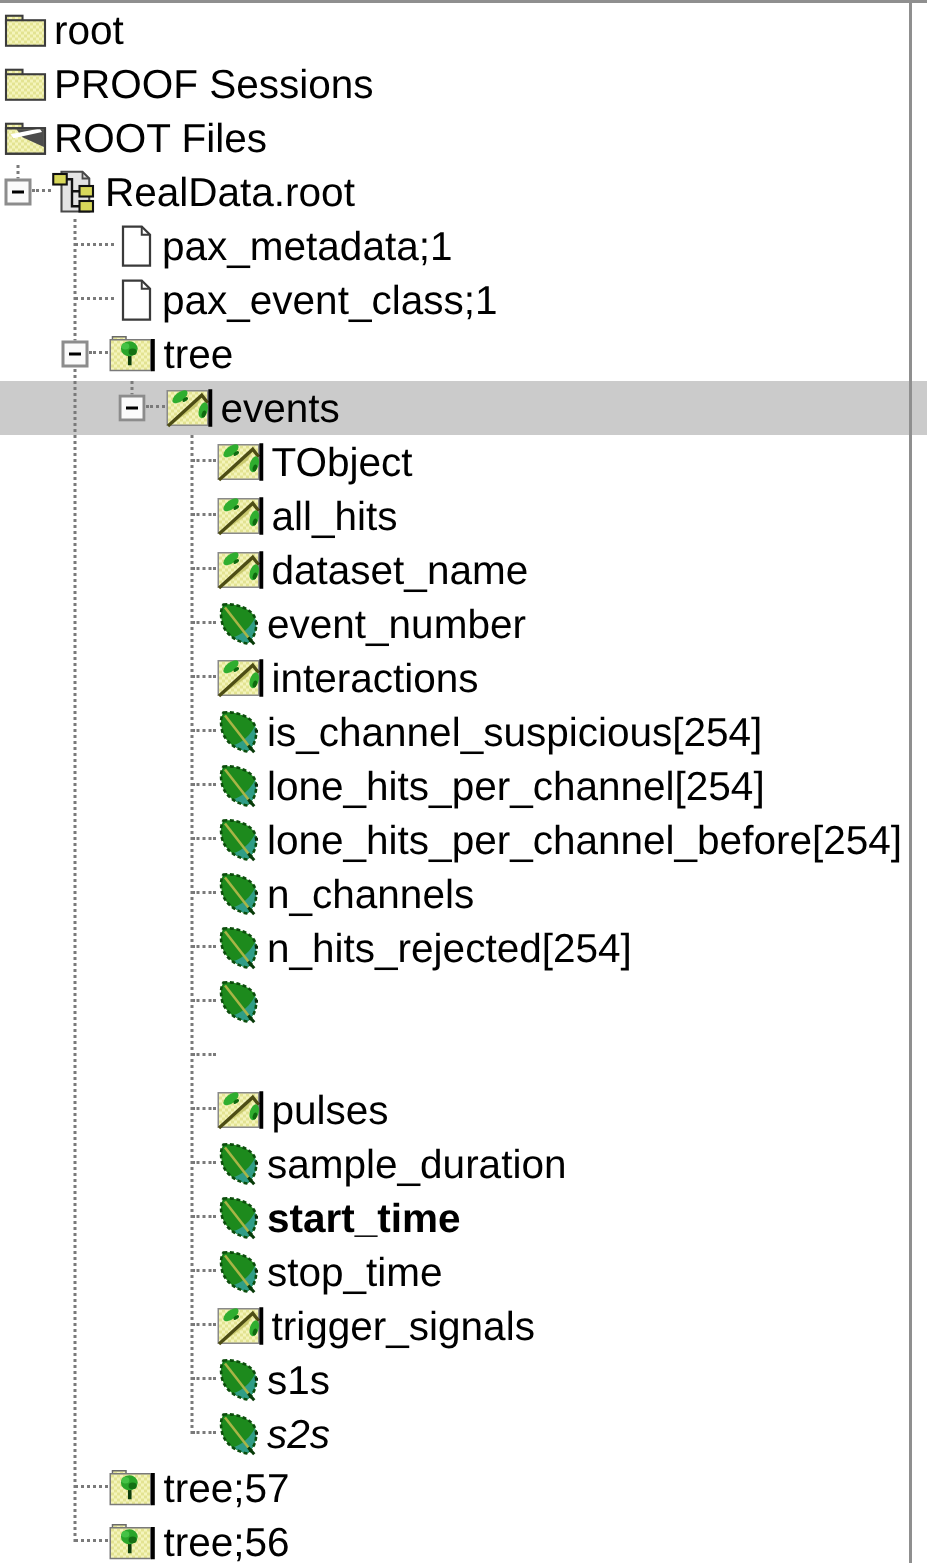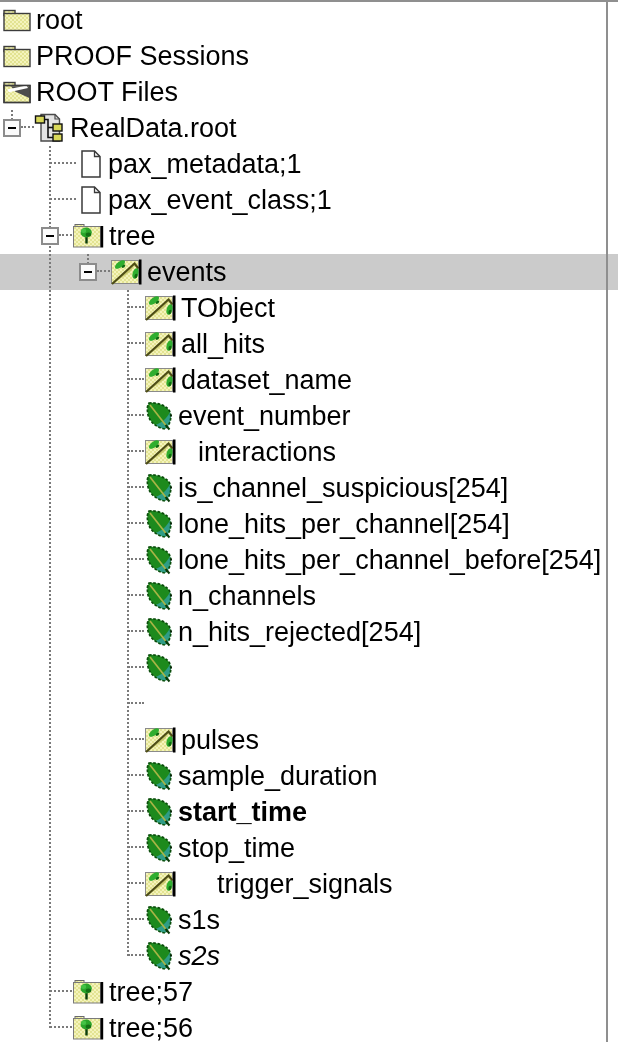--- a/index.html
+++ b/index.html
@@ -228,21 +228,21 @@
           <rect x="1.5" y="3.5" width="27" height="23" fill="url(#chk)" stroke="#8a8a8a" stroke-width="1"></rect>
           <path d="M3,27 L25,7 L21,14 Z" fill="#caca70"></path>
           <path d="M2,27 L24.5,6.5 L28.5,11.5" fill="none" stroke="#4d4d15" stroke-width="2.2"></path>
           <ellipse cx="10" cy="7.5" rx="6" ry="2.9" fill="#2fae2f" transform="rotate(-38 10 7.5)"></ellipse>
           <ellipse cx="13.5" cy="9.3" rx="2.1" ry="1.2" fill="#0f6a0f" transform="rotate(-38 13.5 9.3)"></ellipse>
           <ellipse cx="25.5" cy="16.5" rx="2.9" ry="5.4" fill="#2fae2f" transform="rotate(16 25.5 16.5)"></ellipse>
           <ellipse cx="25.9" cy="19" rx="1.4" ry="2.4" fill="#0f6a0f" transform="rotate(16 25.9 19)"></ellipse>
           <rect x="28.9" y="2.5" width="2.6" height="25" fill="#000000"></rect>
         </svg>
       </span>
-      <span class="lbl" style="left: 198px;">interactions</span>
+      <span class="lbl" style="left: 181px;">interactions</span>
     </div>
     <div class="hline" style="left: 128px; top: 484px; width: 16px;"></div>
     <div class="row" style="top: 468px;">
       <span class="icon" style="left: 144px; width: 30px;">
         <svg width="30" height="30" viewBox="0 0 30 30">
           <path d="M5,2 C13,1 24,5 26,11 C28,17 26,24 21,28 C14,27 6,22 4,14 C3,9 3,5 5,2 Z" fill="#1d8a1d"></path>
           <path d="M26,11 C28,17 26,24 21,28 C18,27.5 14.5,26 11.5,23.8 C18,21.8 23,17 26,11 Z" fill="#2f9d86"></path>
           <path d="M5,2 C13,1 24,5 26,11 C28,17 26,24 21,28 C14,27 6,22 4,14 C3,9 3,5 5,2 Z" fill="none" stroke="#0c4d0c" stroke-width="1.7" stroke-dasharray="2.6 1.7"></path>
           <path d="M6,4 L22,24.5" fill="none" stroke="#a9b546" stroke-width="1.7"></path>
           <path d="M21.5,24 L25.5,28.5" fill="none" stroke="#083a08" stroke-width="2"></path>
@@ -386,21 +386,21 @@
           <rect x="1.5" y="3.5" width="27" height="23" fill="url(#chk)" stroke="#8a8a8a" stroke-width="1"></rect>
           <path d="M3,27 L25,7 L21,14 Z" fill="#caca70"></path>
           <path d="M2,27 L24.5,6.5 L28.5,11.5" fill="none" stroke="#4d4d15" stroke-width="2.2"></path>
           <ellipse cx="10" cy="7.5" rx="6" ry="2.9" fill="#2fae2f" transform="rotate(-38 10 7.5)"></ellipse>
           <ellipse cx="13.5" cy="9.3" rx="2.1" ry="1.2" fill="#0f6a0f" transform="rotate(-38 13.5 9.3)"></ellipse>
           <ellipse cx="25.5" cy="16.5" rx="2.9" ry="5.4" fill="#2fae2f" transform="rotate(16 25.5 16.5)"></ellipse>
           <ellipse cx="25.9" cy="19" rx="1.4" ry="2.4" fill="#0f6a0f" transform="rotate(16 25.9 19)"></ellipse>
           <rect x="28.9" y="2.5" width="2.6" height="25" fill="#000000"></rect>
         </svg>
       </span>
-      <span class="lbl" style="left: 181px; margin-left: 36px;">trigger_signals</span>
+      <span class="lbl" style="left: 181px;">trigger_signals</span>
     </div>
     <div class="hline" style="left: 128px; top: 916px; width: 16px;"></div>
     <div class="row" style="top: 900px;">
       <span class="icon" style="left: 144px; width: 30px;">
         <svg width="30" height="30" viewBox="0 0 30 30">
           <path d="M5,2 C13,1 24,5 26,11 C28,17 26,24 21,28 C14,27 6,22 4,14 C3,9 3,5 5,2 Z" fill="#1d8a1d"></path>
           <path d="M26,11 C28,17 26,24 21,28 C18,27.5 14.5,26 11.5,23.8 C18,21.8 23,17 26,11 Z" fill="#2f9d86"></path>
           <path d="M5,2 C13,1 24,5 26,11 C28,17 26,24 21,28 C14,27 6,22 4,14 C3,9 3,5 5,2 Z" fill="none" stroke="#0c4d0c" stroke-width="1.7" stroke-dasharray="2.6 1.7"></path>
           <path d="M6,4 L22,24.5" fill="none" stroke="#a9b546" stroke-width="1.7"></path>
           <path d="M21.5,24 L25.5,28.5" fill="none" stroke="#083a08" stroke-width="2"></path>

